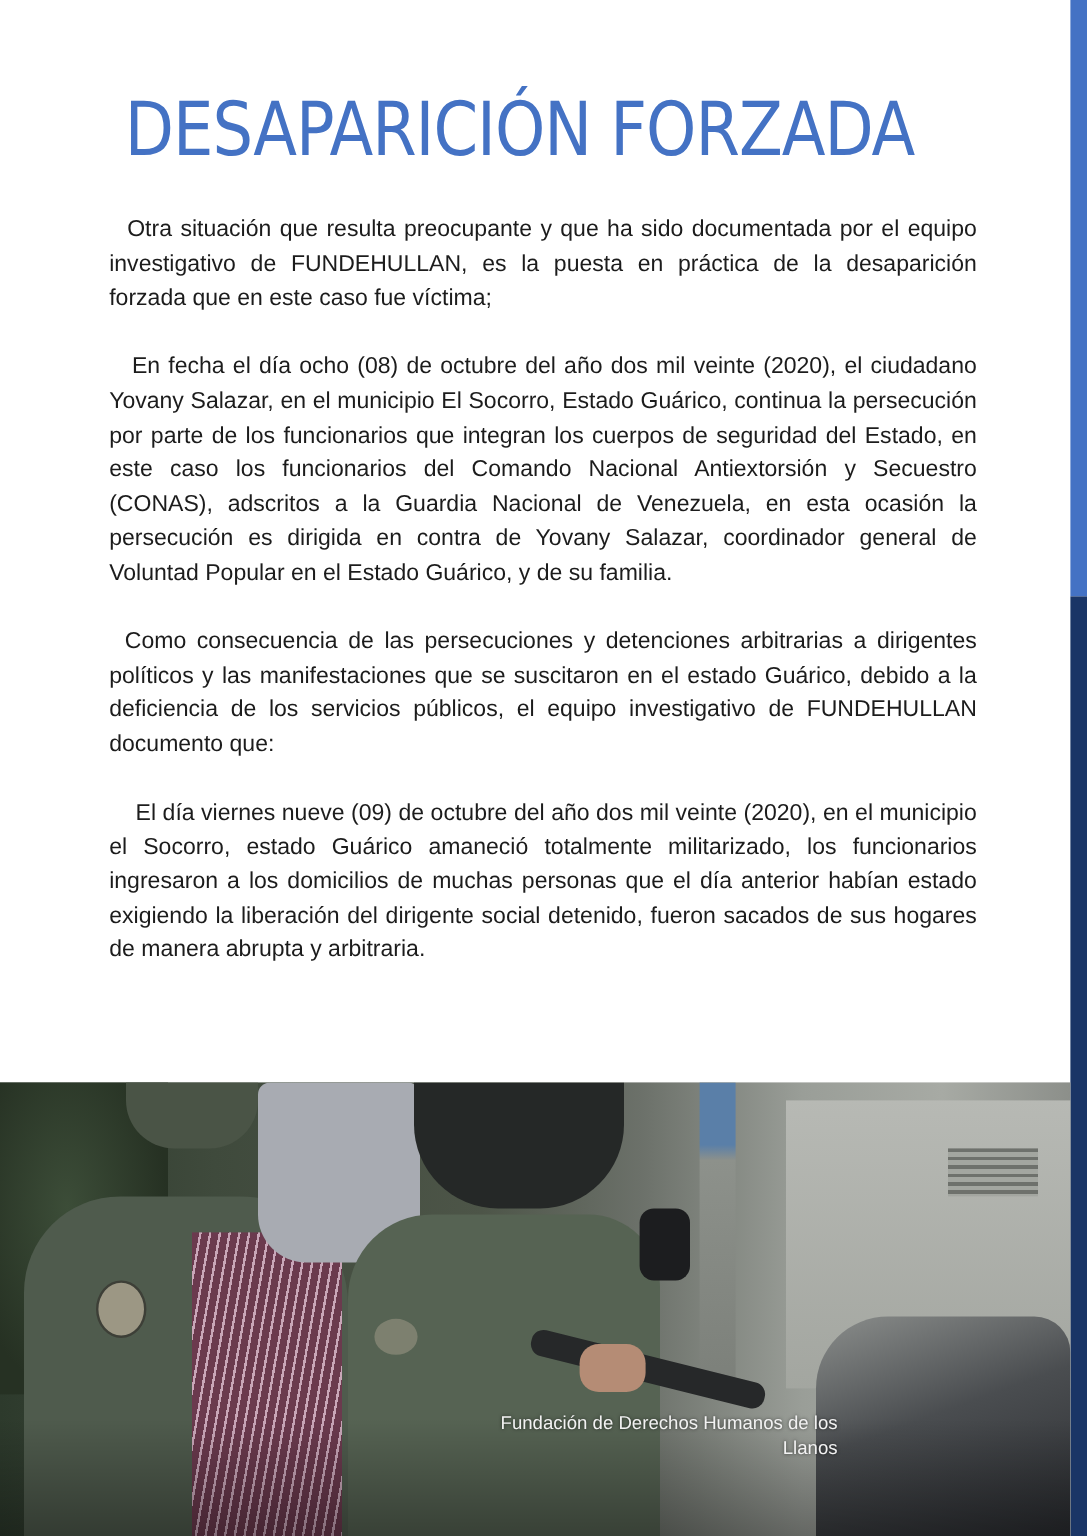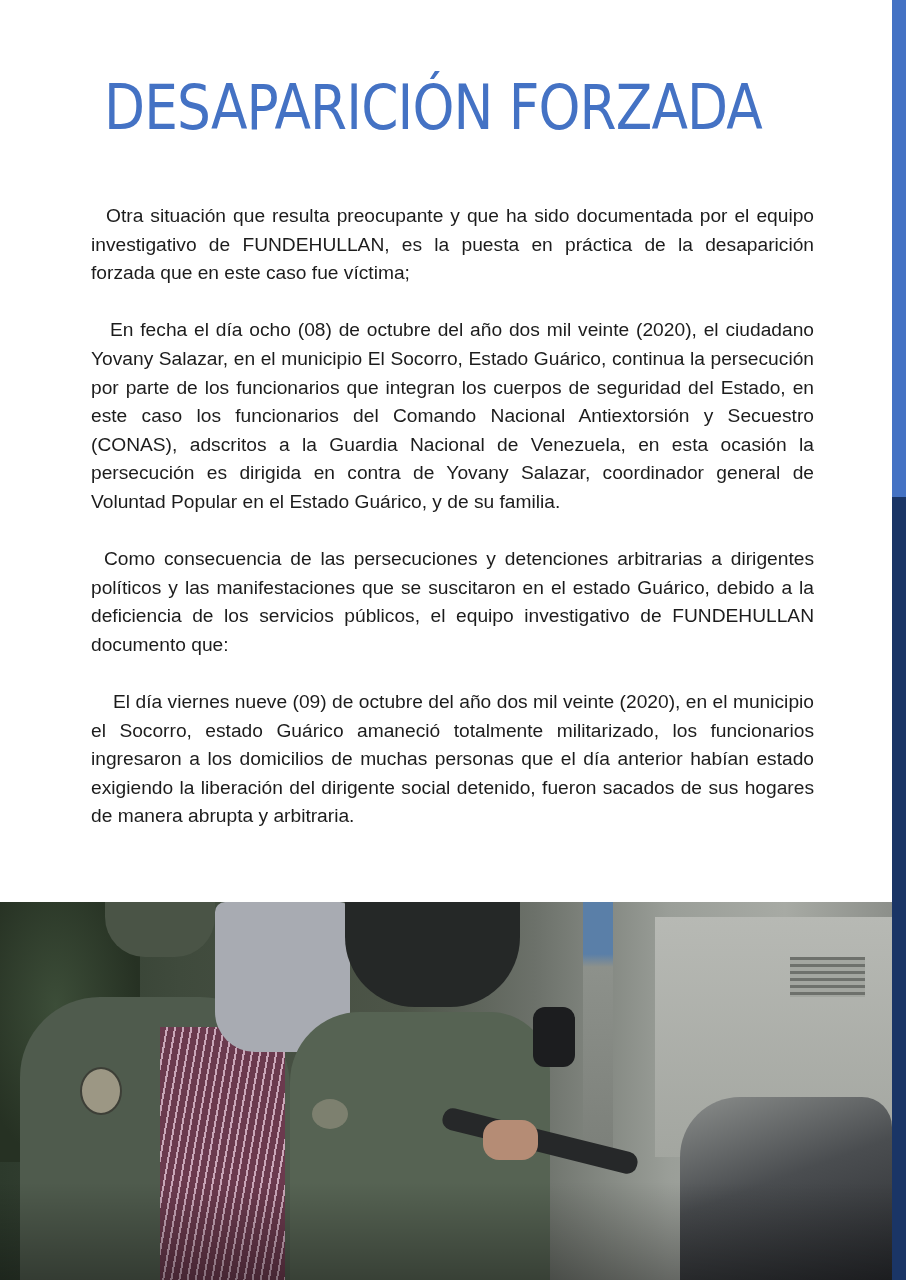--- a/index.html
+++ b/index.html
@@ -21,21 +21,21 @@
       font-weight: normal;
       white-space: nowrap;
     }
 
     .body-text {
       position: absolute; left: 91px; top: 178px; width: 723px;
       font-size: 19.2px; line-height: 28.6px;
       text-align: justify; color: #1c1c1c;
     }
     .body-text p { margin-bottom: 28.6px; text-align: justify; text-align-last: left; }
-    .body-text p.i1 { text-indent: 15px; margin-top: 24px; }
+    .body-text p.i1 { text-indent: 15px; }
     .body-text p.i2 { text-indent: 19px; }
     .body-text p.i3 { text-indent: 13px; margin-top: 12px; }
     .body-text p.i4 { text-indent: 22px; margin-top: 15px; }
 
     
     .photo {
       position: absolute; left: 0; top: 902px; width: 892px; height: 378px; overflow: hidden;
       background: linear-gradient(90deg, #2d3a2c 0%, #3f4a3c 20%, #4d5548 45%, #6c716a 60%, #9a9e98 75%, #a7aaa4 88%, #8c8f8a 100%);
     }
     .photo .bg-foliage { position: absolute; left: 0; top: 0; width: 140px; height: 260px; background: radial-gradient(ellipse at 40% 40%, #3c4d38 0%, #263123 70%); }
@@ -95,14 +95,15 @@
     <div class="helmet-right"></div>
     <div class="patch-left"></div>
     <div class="patch-right"></div>
     <div class="mirror"></div>
     <div class="windshield"></div>
     <div class="handlebar"></div>
     <div class="hand"></div>
     <div class="shade-bottom"></div>
   </div>
 
+  <div class="caption">Fundación de Derechos Humanos de los Llanos</div>
 
 </div>
 
 </body></html>

